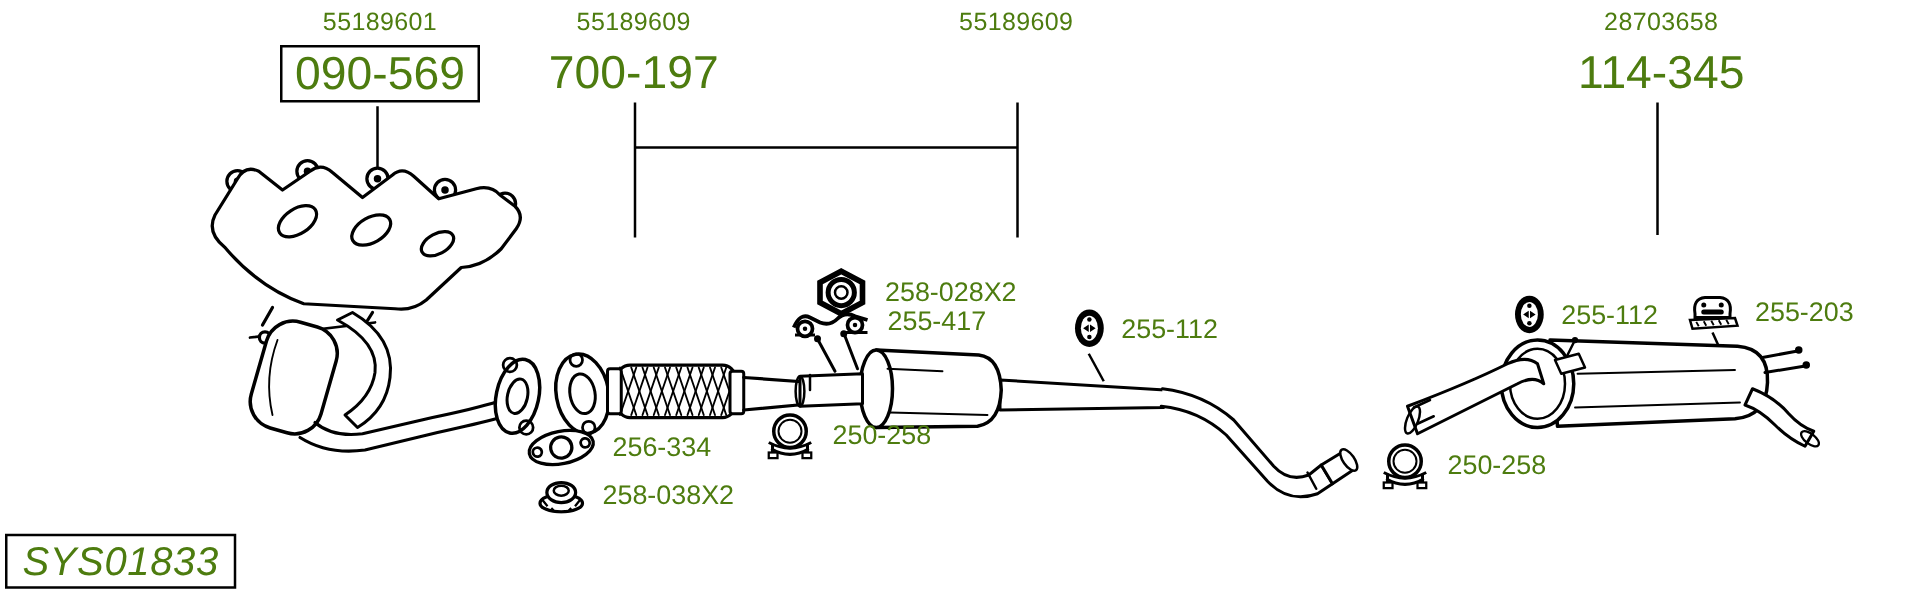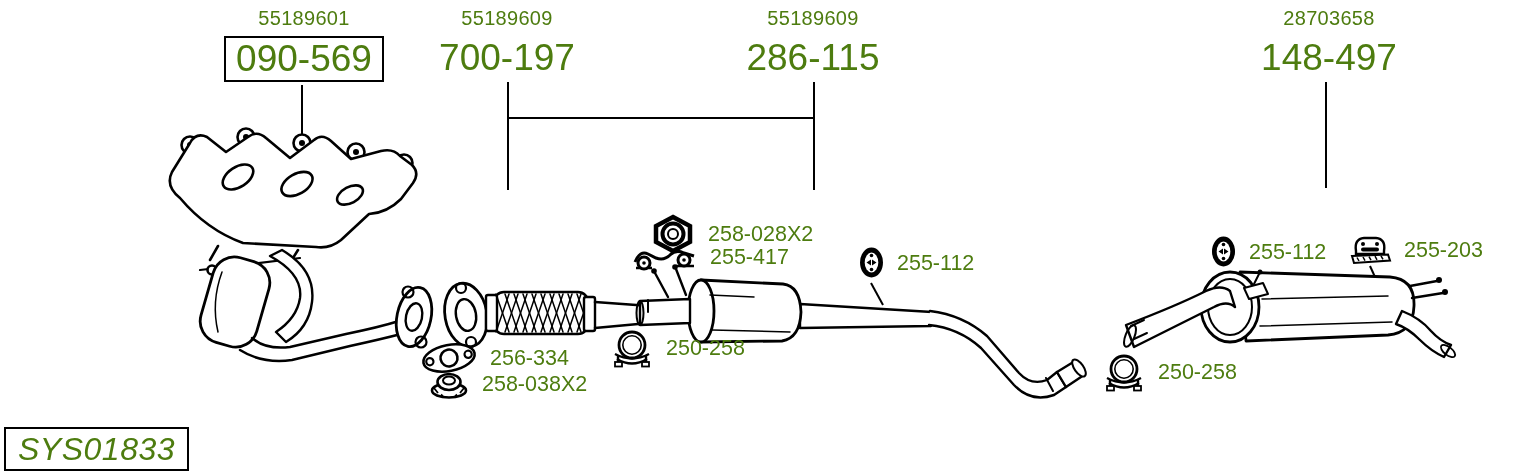--- a/index.html
+++ b/index.html
@@ -143,25 +143,24 @@
   <div class="pg" style="left:214px;top:6px;width:180px">
     <div class="oe">55189601</div>
     <div class="pn boxed">090-569</div>
   </div>
   <div class="pg" style="left:417px;top:6px;width:180px">
     <div class="oe">55189609</div>
     <div class="pn">700-197</div>
   </div>
   <div class="pg" style="left:723px;top:6px;width:180px">
     <div class="oe">55189609</div>
-    <div class="pn">286-115</div>
   </div>
   <div class="pg" style="left:1239px;top:6px;width:180px">
     <div class="oe">28703658</div>
-    <div class="pn">148-497</div>
+    <div class="pn">114-345</div>
   </div>
 
   <div class="co" style="left:650px;top:214px">
     <svg width="46" height="40" viewBox="0 0 46 40">
       <polygon points="23,3 40,12 40,28 23,37 6,28 6,12" fill="#fff" stroke="#000" stroke-width="4.5"></polygon>
       <circle cx="23" cy="20" r="10.5" fill="none" stroke="#000" stroke-width="4"></circle>
       <circle cx="23" cy="20" r="5" fill="none" stroke="#000" stroke-width="2"></circle>
     </svg>
     <span class="pn2">258-028X2</span>
   </div>
@@ -194,21 +193,21 @@
       <g transform="rotate(-11 29 18)">
         <ellipse cx="29" cy="18" rx="26" ry="13" fill="#fff" stroke="#000" stroke-width="2.6"></ellipse>
         <circle cx="29" cy="18" r="8.5" fill="none" stroke="#000" stroke-width="2.6"></circle>
         <circle cx="9.5" cy="18" r="3.6" fill="none" stroke="#000" stroke-width="2.2"></circle>
         <circle cx="48.5" cy="18" r="3.6" fill="none" stroke="#000" stroke-width="2.2"></circle>
       </g>
     </svg>
     <span class="pn2">256-334</span>
   </div>
 
-  <div class="co" style="left:428px;top:369px">
+  <div class="co" style="left:428px;top:381px">
     <svg width="42" height="30" viewBox="0 0 42 30">
       <ellipse cx="21" cy="21.5" rx="17" ry="7" fill="#fff" stroke="#000" stroke-width="2.6"></ellipse>
       <ellipse cx="21" cy="13" rx="11.5" ry="8" fill="#fff" stroke="#000" stroke-width="2.6"></ellipse>
       <ellipse cx="21" cy="11.5" rx="6" ry="4" fill="none" stroke="#000" stroke-width="2"></ellipse>
       <path d="M6,19 L10,24 M36,19 L32,24 M13,25.5 L15,27.5 M29,25.5 L27,27.5" stroke="#000" stroke-width="1.8"></path>
     </svg>
     <span class="pn2">258-038X2</span>
   </div>
 
   <div class="co" style="left:610px;top:328px">

